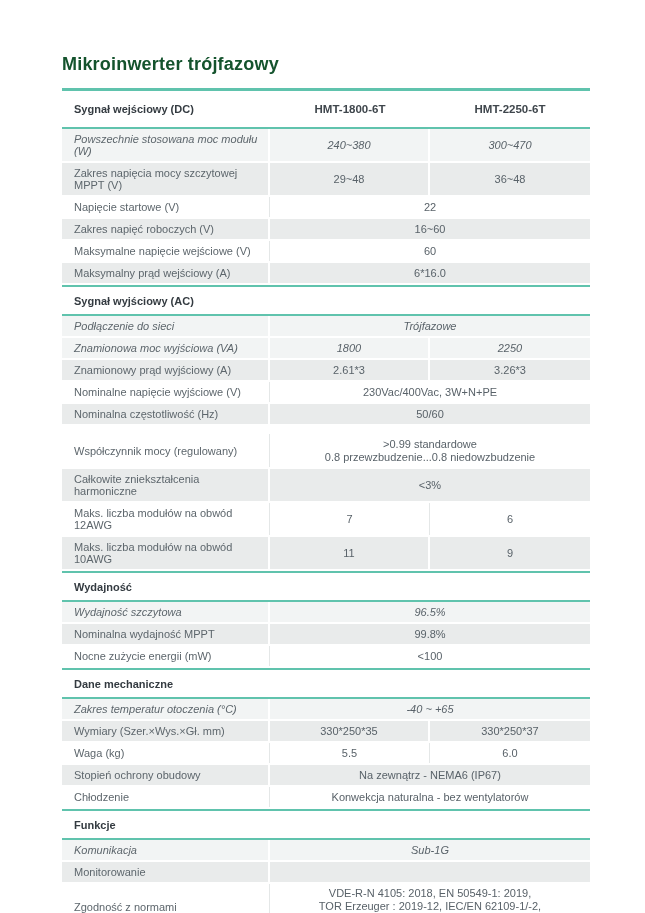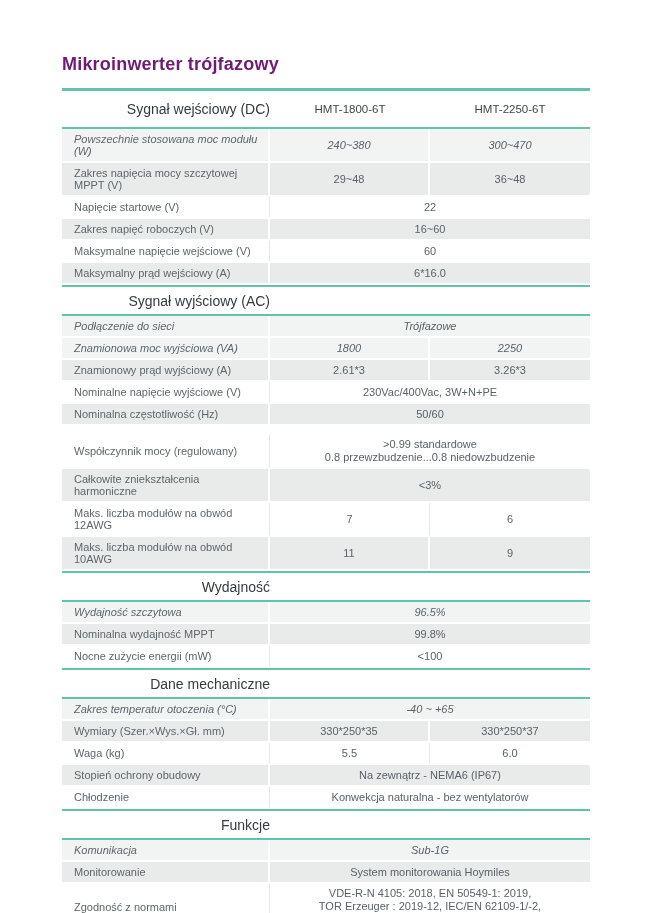--- a/index.html
+++ b/index.html
@@ -3,37 +3,37 @@
 <meta charset="utf-8">
 <style>
   html,body{margin:0;padding:0;}
   body{
     width:645px;height:913px;background:#ffffff;overflow:hidden;
     font-family:"Liberation Sans","DejaVu Sans",sans-serif;
     -webkit-font-smoothing:antialiased;
   }
   .content{padding:54px 0 0 62px;width:528px;}
   .page-title{
-    margin:0 0 13px 0;font-size:18px;font-weight:700;color:#701a75;letter-spacing:.2px;
+    margin:0 0 13px 0;font-size:18px;font-weight:700;color:#14532d;letter-spacing:.2px;
   }
   .spec-table{width:528px;}
   
   .section-header{
     display:flex;align-items:center;background:#ffffff;
     border-top:2px solid var(--teal);border-bottom:2px solid var(--teal);
     min-height:21px;padding:3px 0;
   }
   .section-header.first{border-top-width:3px;min-height:30px;}
   .section-header .sh-label{
     width:208px;box-sizing:border-box;padding-left:12px;
-    font-size:14px;font-weight:400;color:#343b41;text-align:right;
+    font-size:11px;font-weight:700;color:#343b41;
   }
   .section-header .sh-col{
     width:160px;flex:0 0 auto;text-align:center;
-    font-size:11.5px;font-weight:400;color:#3f464c;
+    font-size:11.5px;font-weight:700;color:#3f464c;
   }
   .section-header .sh-col:last-child{flex:1 1 auto;}
   
   .spec-row{
     display:flex;align-items:center;min-height:21px;
     box-sizing:border-box;border-bottom:2px solid #ffffff;
     font-size:11px;color:#5d666c;
   }
   .spec-row.h2{min-height:35px;margin-top:8px;}
   .spec-row.h3{min-height:46px;}
@@ -185,21 +185,20 @@
       </div>
       <div class="section-header">
         <div class="sh-label">Funkcje</div>
       </div>
       <div class="spec-row shade-a">
         <div class="cell-label">Komunikacja</div>
         <div class="cell-span">Sub-1G</div>
       </div>
       <div class="spec-row shade-b">
         <div class="cell-label">Monitorowanie</div>
-        <div class="cell-span">System monitorowania Hoymiles</div>
       </div>
       <div class="spec-row shade-w h3">
         <div class="cell-label">Zgodność z normami</div>
         <div class="cell-span">
           <div class="">VDE-R-N 4105: 2018, EN 50549-1: 2019,</div>
           <div class="">TOR Erzeuger : 2019-12, IEC/EN 62109-1/-2,</div>
           <div class="">IEC/EN 61000-3-2/-3, IEC/EN 61000-6-1/-2/-3/-4</div>
         </div>
       </div>
     </div>

